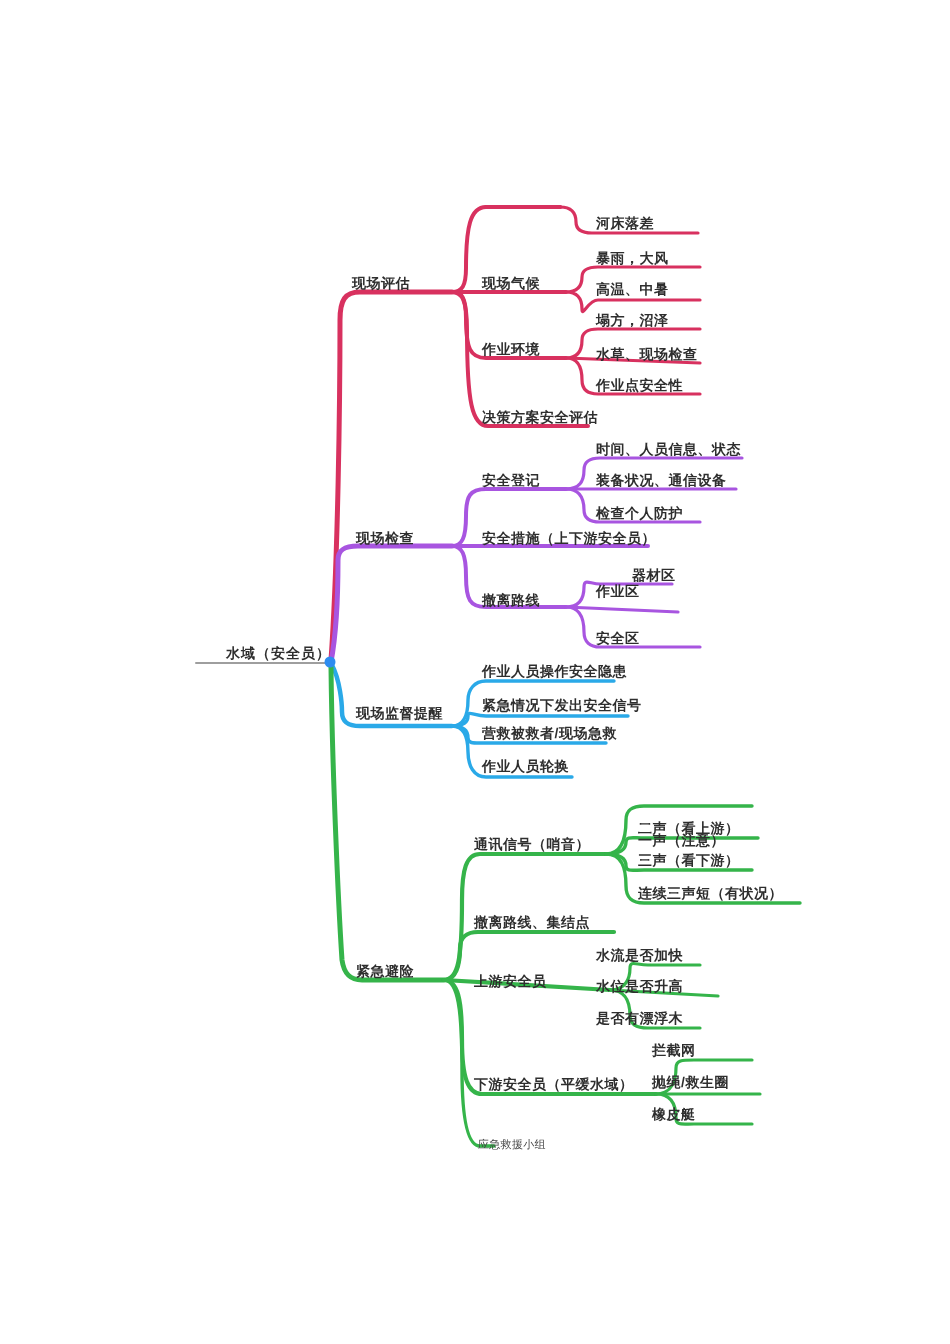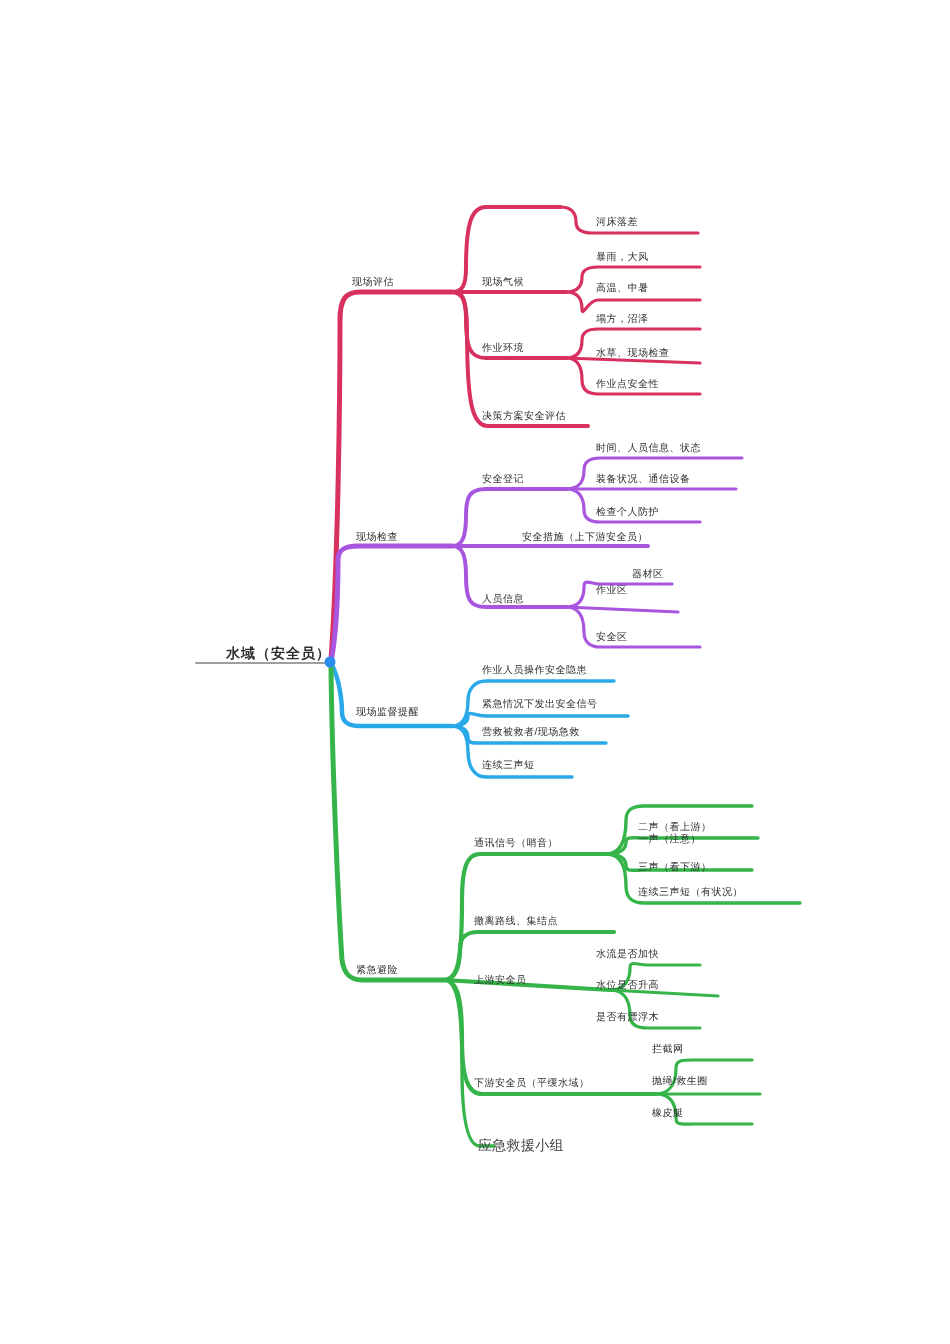--- a/index.html
+++ b/index.html
@@ -6,31 +6,31 @@
   html,body{margin:0;padding:0;background:#ffffff;}
   body{
     width:950px;height:1344px;overflow:hidden;
     font-family:"Liberation Sans","DejaVu Sans",sans-serif;
     color:#2b2b2b;position:relative;
   }
   #mindmap-root{position:absolute;inset:0;width:950px;height:1344px;}
   svg#mm-svg{position:absolute;left:0;top:0;width:950px;height:1344px;}
   .node-label{
     position:absolute;
-    font-size:10px;
+    font-size:14px;
     line-height:14px;
     letter-spacing:0.5px;
     color:#2e2e2e;
     white-space:nowrap;
-    font-weight:400;
+    font-weight:700;
     transform:translateY(-100%);
     text-rendering:geometricPrecision;
   }
   .node-label.root{font-weight:600;font-size:14px;letter-spacing:1px;}
-  .node-label.tiny{font-size:14px;font-weight:400;letter-spacing:0.3px;color:#444;}
+  .node-label.tiny{font-size:11px;font-weight:400;letter-spacing:0.3px;color:#444;}
   .root-dot{
     position:absolute;width:11px;height:11px;border-radius:50%;
     background:#2d8cf0;transform:translate(-50%,-50%);
   }
 </style>
 </head>
 <body>
 
 <div id="mindmap-root">
 
@@ -131,39 +131,39 @@
 
   <div class="node-label" style="left:482px;top:424px;">决策方案安全评估</div>
 
   <div class="node-label" style="left:356px;top:545px;">现场检查</div>
 
   <div class="node-label" style="left:482px;top:487px;">安全登记</div>
   <div class="node-label" style="left:596px;top:456px;">时间、人员信息、状态</div>
   <div class="node-label" style="left:596px;top:487px;">装备状况、通信设备</div>
   <div class="node-label" style="left:596px;top:520px;">检查个人防护</div>
 
-  <div class="node-label" style="left:482px;top:545px;margin-left:40px;">安全措施（上下游安全员）</div>
+  <div class="node-label" style="left:482px;top:545px;">安全措施（上下游安全员）</div>
 
-  <div class="node-label" style="left:482px;top:607px;">人员信息</div>
+  <div class="node-label" style="left:482px;top:607px;">撤离路线</div>
   <div class="node-label" style="left:596px;top:582px;margin-top:16px;">作业区</div>
   <div class="node-label" style="left:596px;top:582px;margin-left:36px;">器材区</div>
   <div class="node-label" style="left:596px;top:645px;">安全区</div>
 
   <div class="node-label" style="left:356px;top:720px;">现场监督提醒</div>
   <div class="node-label" style="left:482px;top:678px;">作业人员操作安全隐患</div>
   <div class="node-label" style="left:482px;top:712px;">紧急情况下发出安全信号</div>
   <div class="node-label" style="left:482px;top:740px;">营救被救者/现场急救</div>
-  <div class="node-label" style="left:482px;top:773px;">连续三声短</div>
+  <div class="node-label" style="left:482px;top:773px;">作业人员轮换</div>
 
   <div class="node-label" style="left:356px;top:978px;">紧急避险</div>
 
   <div class="node-label" style="left:474px;top:851px;text-align:center;">通讯信号（哨音）</div>
   <div class="node-label" style="left:638px;top:803px;margin-top:44px;">一声（注意）</div>
   <div class="node-label" style="left:638px;top:835px;">二声（看上游）</div>
-  <div class="node-label" style="left:638px;top:867px;margin-top:8px;">三声（看下游）</div>
+  <div class="node-label" style="left:638px;top:867px;">三声（看下游）</div>
   <div class="node-label" style="left:638px;top:900px;">连续三声短（有状况）</div>
 
   <div class="node-label" style="left:474px;top:929px;">撤离路线、集结点</div>
 
   <div class="node-label" style="left:474px;top:988px;">上游安全员</div>
   <div class="node-label" style="left:596px;top:962px;">水流是否加快</div>
   <div class="node-label" style="left:596px;top:993px;">水位是否升高</div>
   <div class="node-label" style="left:596px;top:1025px;">是否有漂浮木</div>
 
   <div class="node-label" style="left:474px;top:1091px;">下游安全员（平缓水域）</div>

